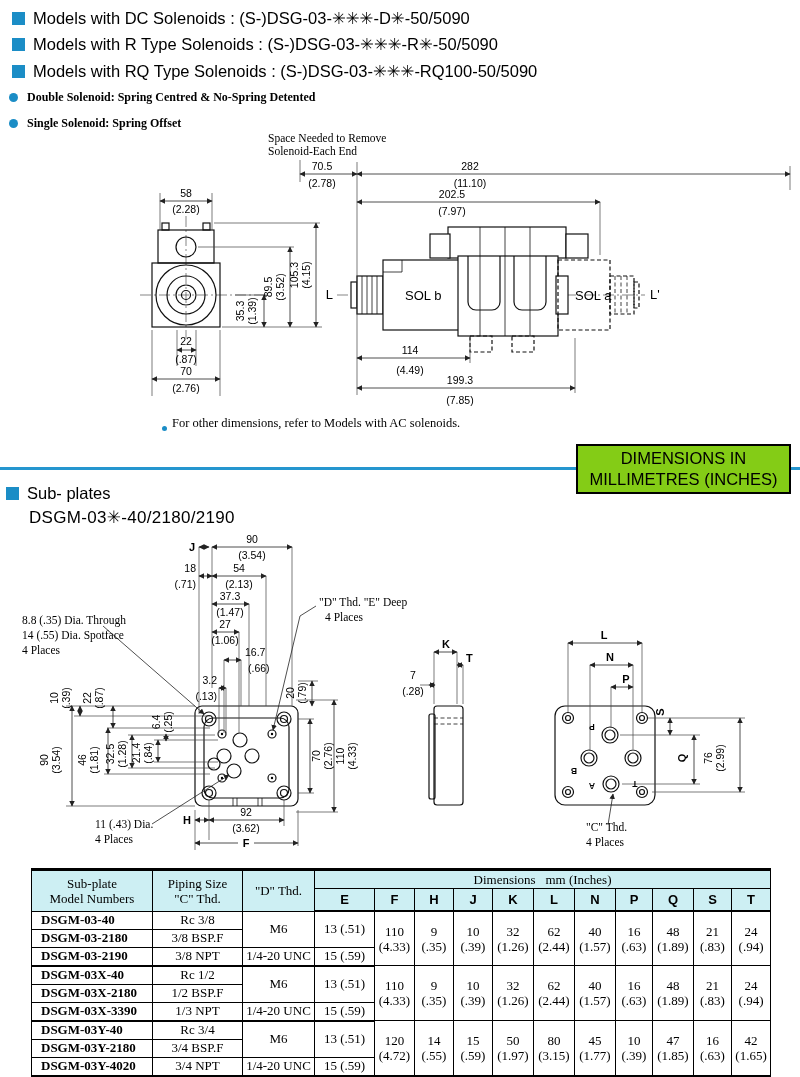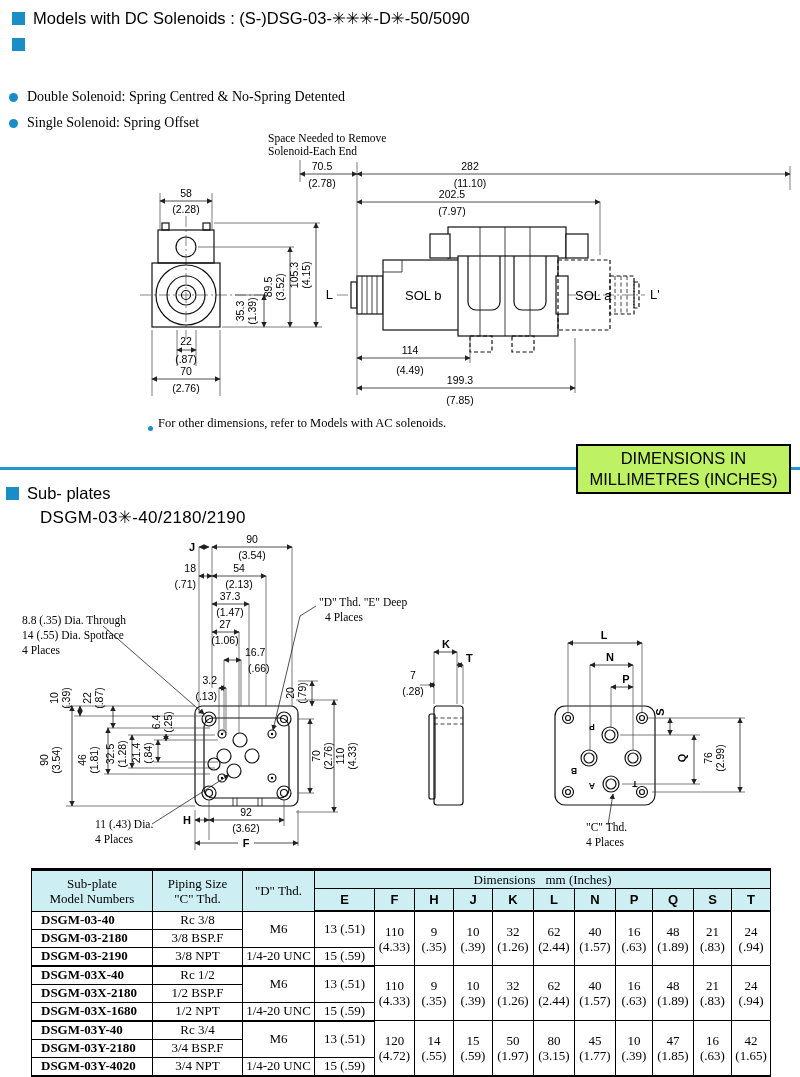--- a/index.html
+++ b/index.html
@@ -4,51 +4,51 @@
 <style>
   html,body{margin:0;padding:0;background:#fff;}
   .page{position:relative;width:800px;height:1077px;background:#fff;overflow:hidden;
         font-family:"Liberation Sans",sans-serif;color:#000;}
   
   .models{position:absolute;top:5px;left:12px;}
   .mline{display:flex;align-items:center;height:26.5px;font-size:16.5px;}
   .sq{width:13px;height:13px;background:#1b8dc6;margin-right:8px;flex:0 0 auto;}
   .bullets{position:absolute;top:84px;left:9px;}
   .bline{display:flex;align-items:center;height:26px;
-         font-family:"Liberation Serif",serif;font-weight:normal;font-size:14px;}
+         font-family:"Liberation Serif",serif;font-weight:bold;font-size:12px;}
   .dot{width:9px;height:9px;border-radius:50%;background:#1b8dc6;margin-right:9px;flex:0 0 auto;}
   
   .valvesvg{position:absolute;top:130px;left:0;}
   .subsvg{position:absolute;top:528px;left:0;}
   .dim{stroke:#222;stroke-width:0.8;fill:none;}
   .ext{stroke:#444;stroke-width:0.7;fill:none;}
   .obj{stroke:#111;stroke-width:1.2;fill:none;}
   .objw{stroke:#111;stroke-width:1.2;fill:#fff;}
   .thin{stroke:#111;stroke-width:0.8;fill:none;}
   .dsh{stroke-dasharray:4 2.5;}
   .cl{stroke:#333;stroke-width:0.6;stroke-dasharray:11 3 2 3;fill:none;}
   text{font-family:"Liberation Sans",sans-serif;fill:#000;}
   .t{font-size:10.5px;}
   .lbl{font-size:11px;font-weight:bold;}
   .big{font-size:13px;}
   .srf{font-family:"Liberation Serif",serif;font-size:11.5px;}
   .pl{font-size:8.5px;font-weight:bold;}
   .mid{text-anchor:middle;}
   .end{text-anchor:end;}
   
-  .footnote{position:absolute;top:416px;left:148px;display:flex;align-items:flex-end;
+  .footnote{position:absolute;top:416px;left:162px;display:flex;align-items:flex-end;
             font-family:"Liberation Serif",serif;font-size:12.5px;}
   .fdot{width:5px;height:5px;border-radius:50%;background:#1b8dc6;margin-right:5px;flex:0 0 auto;}
   
   .divider{position:absolute;top:467px;left:0;width:800px;height:3px;background:#2596cf;}
-  .dimbox{position:absolute;top:444px;left:576px;width:211px;border:2.5px solid #000;background:#bef264;
+  .dimbox{position:absolute;top:444px;left:576px;width:211px;border:2.5px solid #000;background:#84cc16;
           text-align:center;font-size:16.5px;line-height:20.5px;padding:2px 0 3px 0;z-index:2;}
   
   .subhead{position:absolute;top:484px;left:6px;display:flex;align-items:center;font-size:16.5px;justify-content:flex-end;}
-  .submodel{position:absolute;top:507px;left:40px;font-size:17px;letter-spacing:0.3px;}
+  .submodel{position:absolute;top:507px;left:29px;font-size:17px;letter-spacing:0.3px;}
   
   .tblwrap{position:absolute;top:868px;left:31px;}
   table{border-collapse:collapse;table-layout:fixed;width:739px;
         font-family:"Liberation Serif",serif;font-size:13px;}
   td,th{border:1px solid #000;padding:0;height:17px;text-align:center;vertical-align:middle;
         overflow:hidden;font-weight:normal;}
   th{background:#cdeff3;}
   .hdr2{font-size:13px;line-height:15px;}
   .letters th{font-family:"Liberation Sans",sans-serif;font-weight:bold;font-size:13px;height:21px;}
   .model-td{text-align:left;padding-left:9px;font-weight:bold;}
@@ -63,20 +63,25 @@
 
 <div class="page">
 
   <div class="models">
     <div class="mline">
       <span class="sq"></span>
       <span>Models with DC Solenoids : (S-)DSG-03-✳✳✳-D✳-50/5090</span>
       </div>
     <div class="mline">
       <span class="sq"></span>
+      <span>Models with R Type Solenoids : (S-)DSG-03-✳✳✳-R✳-50/5090</span>
+      </div>
+    <div class="mline">
+      <span class="sq"></span>
+      <span>Models with RQ Type Solenoids : (S-)DSG-03-✳✳✳-RQ100-50/5090</span>
       </div>
   </div>
   <div class="bullets">
     <div class="bline">
       <span class="dot"></span>
       <span>Double Solenoid: Spring Centred &amp; No-Spring Detented</span>
       </div>
     <div class="bline">
       <span class="dot"></span>
       <span>Single Solenoid: Spring Offset</span>
@@ -567,22 +572,22 @@
         <td rowspan="3" class="dimcell">
               <div>24</div>
               <div>(.94)</div>
             </td>
       </tr>
       <tr>
         <td class="model-td">DSGM-03X-2180</td>
         <td>1/2 BSP.F</td>
       </tr>
       <tr class="gend">
-        <td class="model-td">DSGM-03X-1680</td>
-        <td>1/2 NPT</td>
+        <td class="model-td">DSGM-03X-3390</td>
+        <td>1/3 NPT</td>
         <td>1/4-20 UNC</td>
         <td>15 (.59)</td>
       </tr>
 
       <tr>
         <td class="model-td">DSGM-03Y-40</td>
         <td>Rc 3/4</td>
         <td rowspan="2">M6</td>
         <td rowspan="2">13 (.51)</td>
         <td rowspan="3" class="dimcell">

